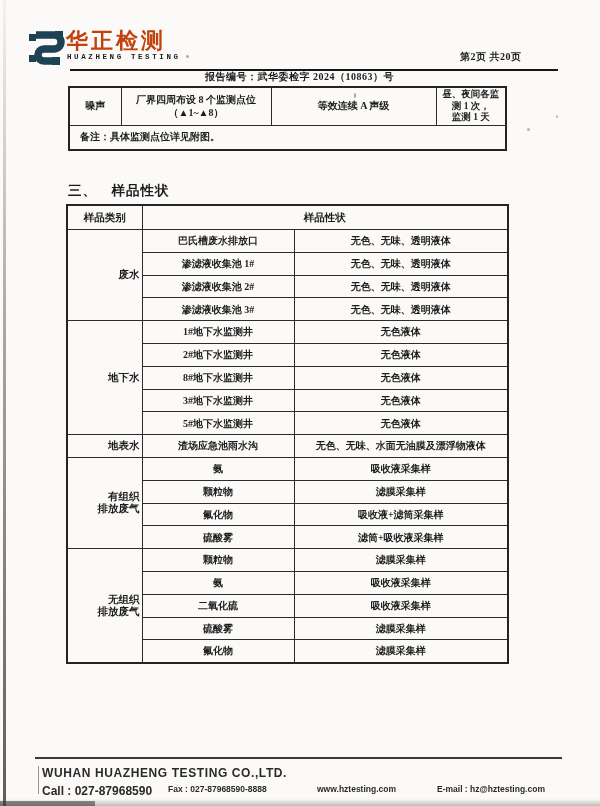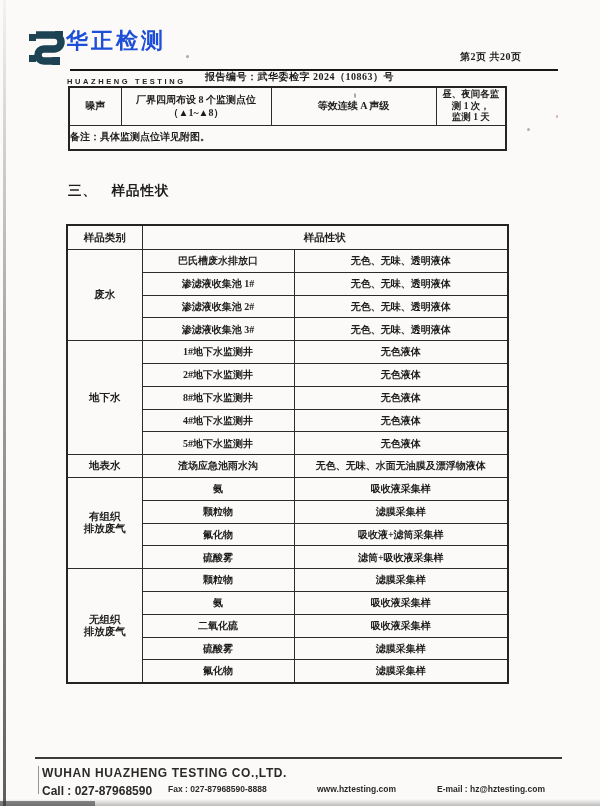--- a/index.html
+++ b/index.html
@@ -10,42 +10,42 @@
   }
   
   .scan-left{position:absolute;left:3px;top:0;bottom:0;width:3px;
     background:linear-gradient(180deg,rgba(90,90,90,.05),rgba(70,70,70,.45) 40%,rgba(40,40,40,.75));}
   .scan-bottom{position:absolute;left:0;right:0;bottom:0;height:7px;
     background:linear-gradient(180deg,rgba(120,120,120,0),rgba(110,110,110,.45));}
   .scan-corner{position:absolute;left:0;bottom:0;width:95px;height:5px;background:rgba(50,50,50,.55);}
   .speck{position:absolute;border-radius:50%;}
   
   .logo-mark{position:absolute;left:28px;top:27px;width:38px;height:42px;}
-  .logo-cn{position:absolute;left:66px;top:26px;font-size:22px;font-weight:800;letter-spacing:3px;color:#1d4ed8;}
+  .logo-cn{position:absolute;left:66px;top:26px;font-size:22px;font-weight:800;letter-spacing:3px;color:#c2410c;}
   .logo-en{position:absolute;left:67px;top:53px;font-size:7.5px;font-weight:700;letter-spacing:2.6px;color:#222;
-    font-family:Liberation Sans, sans-serif;margin-top:24px;}
+    font-family:Liberation Mono, monospace;}
   .report-line{position:absolute;left:205px;top:50px;font-size:10px;font-weight:700;letter-spacing:.5px;margin-top:20px;}
   .page-info{position:absolute;left:437px;top:50px;font-size:10px;font-weight:700;letter-spacing:.5px;margin-left:23px;}
   .header-rule{position:absolute;left:70px;top:69px;width:488px;height:2px;background:#161616;}
   
   table{border-collapse:collapse;table-layout:fixed;}
   td,th{border:1px solid #2c2c2c;text-align:center;vertical-align:middle;
     font-weight:600;padding:0 2px;overflow:hidden;}
   .t1{position:absolute;left:68px;top:86px;width:437px;font-size:10px;}
   .t1 th{height:26px;font-size:10.5px;}
   .t1 td{font-size:10px;line-height:1.25;white-space:pre-line;}
   .t1 .row-main td{height:37px;}
   .t1 .freq{font-size:9.5px;line-height:1.2;}
-  .t1 .note-cell{height:23px;text-align:left;padding-left:0;font-size:10px;}
+  .t1 .note-cell{height:23px;text-align:left;padding-left:10px;font-size:10px;}
   .t1,.t2{border:2px solid #242424;}
   .section-title{position:absolute;left:68px;top:182px;font-size:13.5px;font-weight:800;letter-spacing:1px;}
-  .t2{position:absolute;left:66px;top:204px;width:441px;font-size:10px;margin-top:20px;}
+  .t2{position:absolute;left:66px;top:204px;width:441px;font-size:10px;}
   .t2 th{height:23px;font-size:10.5px;}
   .t2 td{height:21.8px;line-height:1.15;white-space:pre-line;}
-  .t2 td.cat{font-size:10.5px;}
+  .t2 td.cat{font-size:10.5px;text-align:right;}
   
   .footer-rule{position:absolute;left:35px;top:757px;width:527px;height:2px;background:#3a3a3a;}
   .footer{position:absolute;left:0;top:764px;width:600px;
     font-family:"Liberation Sans","DejaVu Sans",sans-serif;color:#2a2a2a;}
   .f-company{position:absolute;left:42px;top:2px;font-size:12px;font-weight:700;letter-spacing:.6px;}
   .f-call{position:absolute;left:42px;top:20px;font-size:12px;font-weight:700;}
   .f-fax{position:absolute;left:168px;top:20px;font-size:8.5px;font-weight:700;}
   .f-web{position:absolute;left:317px;top:20px;font-size:8.5px;font-weight:700;}
   .f-mail{position:absolute;left:437px;top:20px;font-size:8.5px;font-weight:700;}
   .f-tick{position:absolute;left:38px;top:2px;width:1px;height:28px;background:rgba(80,80,80,.6);}
@@ -138,21 +138,21 @@
         </tr>
         <tr>
           <td>2#地下水监测井</td>
           <td>无色液体</td>
         </tr>
         <tr>
           <td>8#地下水监测井</td>
           <td>无色液体</td>
         </tr>
         <tr>
-          <td>4#地下水监测井</td>
+          <td>3#地下水监测井</td>
           <td>无色液体</td>
         </tr>
         <tr>
           <td>5#地下水监测井</td>
           <td>无色液体</td>
         </tr>
         <tr>
           <td rowspan="1" class="cat">地表水</td>
           <td>渣场应急池雨水沟</td>
           <td>无色、无味、水面无油膜及漂浮物液体</td>

